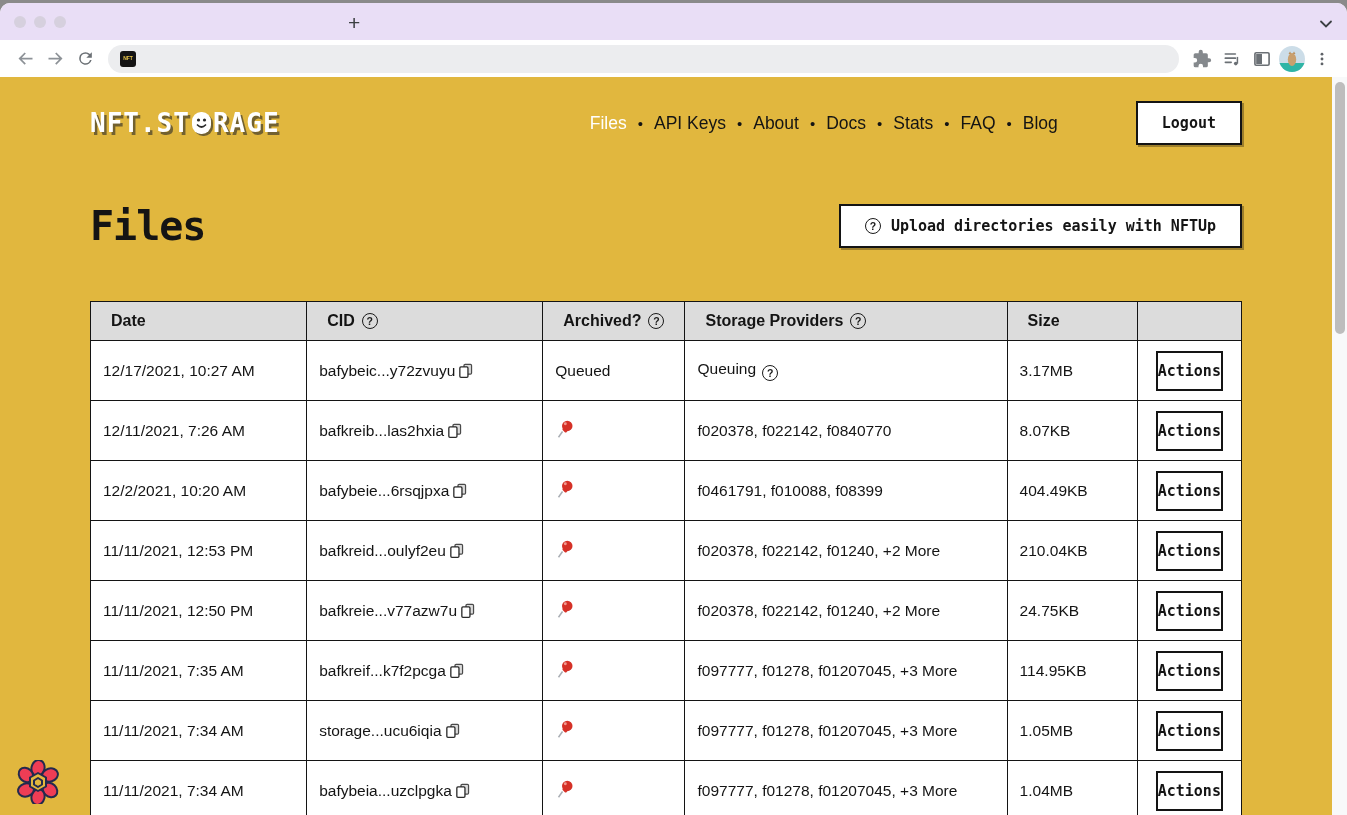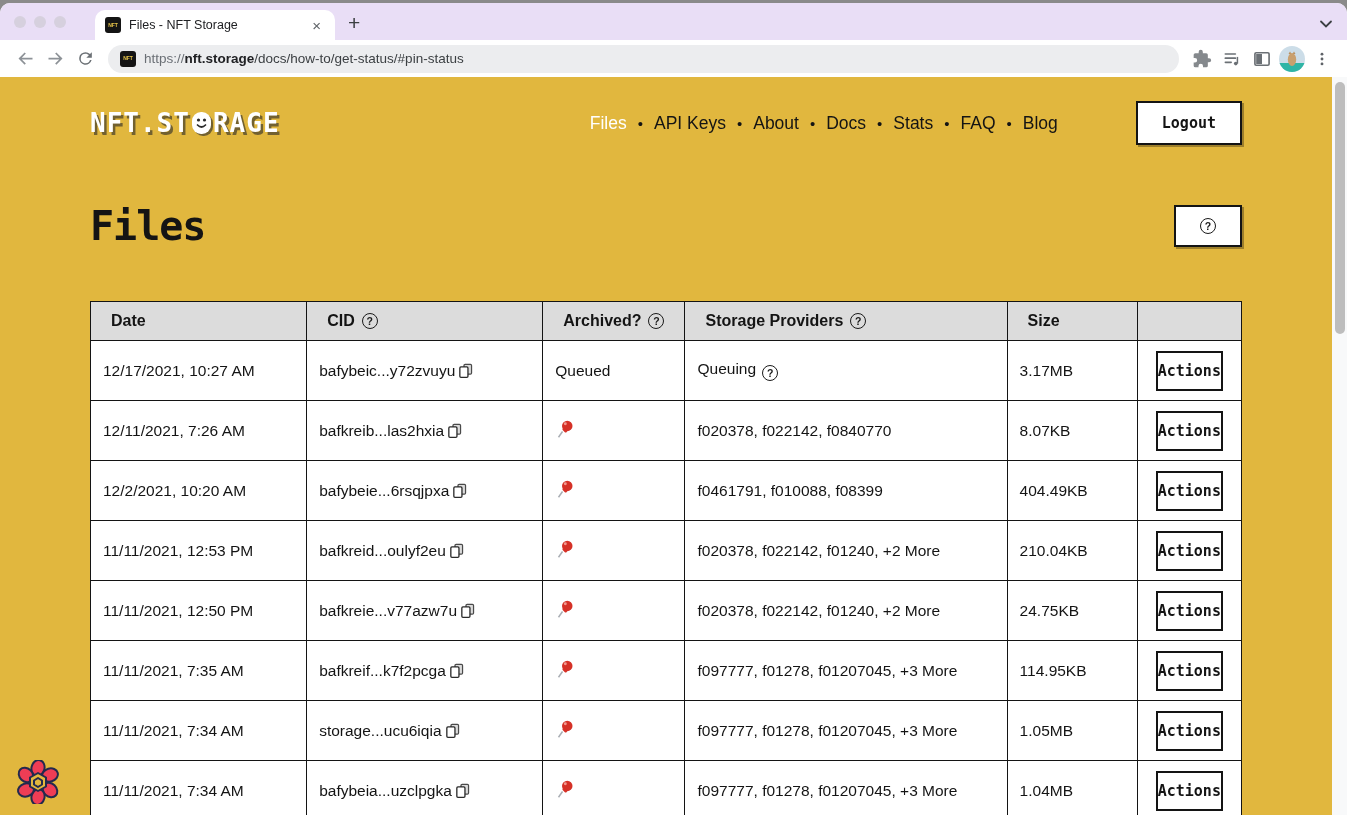--- a/index.html
+++ b/index.html
@@ -89,27 +89,20 @@
 <body>
 
 <div class="window">
 
   <div class="tabstrip">
     <div class="traffic">
       <span class="light"></span>
       <span class="light"></span>
       <span class="light"></span>
     </div>
-    <div class="tab">
-      <span class="favicon">
-          <span class="favicon-txt">NFT</span>
-        </span>
-      <span class="tab-title">Files - NFT Storage</span>
-      <span class="tab-close">×</span>
-    </div>
     <span class="newtab">+</span>
     <span class="tab-chevron">
       <svg width="14" height="10" viewBox="0 0 14 10">
           <path d="M2 2.5 l5 5 5-5" stroke="#3c4043" stroke-width="1.8" fill="none" stroke-linecap="round"></path>
         </svg>
     </span>
   </div>
 
   <div class="toolbar">
     <span class="nav-ico">
@@ -124,23 +117,20 @@
     </span>
     <span class="nav-ico">
       <svg width="19" height="19" viewBox="0 0 24 24">
           <path d="M17.65 6.35A7.95 7.95 0 0 0 12 4a8 8 0 1 0 7.73 10h-2.08A6 6 0 1 1 12 6c1.66 0 3.14.69 4.22 1.78L13 11h7V4z" fill="#6b7075"></path>
         </svg>
     </span>
     <div class="urlbar">
       <span class="favicon">
           <span class="favicon-txt">NFT</span>
         </span>
-      <span style="white-space:nowrap;">
-        <span class="url-scheme">https://</span><span class="url-domain">nft.storage</span><span class="url-path">/docs/how-to/get-status/#pin-status</span>
-      </span>
     </div>
     <span class="nav-ico">
       <svg width="20" height="20" viewBox="0 0 24 24">
           <path d="M20.5 11H19V7a2 2 0 0 0-2-2h-4V3.5a2.5 2.5 0 0 0-5 0V5H4a2 2 0 0 0-2 2v3.8h1.5a2.7 2.7 0 0 1 0 5.4H2V20a2 2 0 0 0 2 2h3.8v-1.5a2.7 2.7 0 0 1 5.4 0V22H17a2 2 0 0 0 2-2v-4h1.5a2.5 2.5 0 0 0 0-5z" fill="#85898d"></path>
         </svg>
     </span>
     <span class="nav-ico">
       <svg width="20" height="20" viewBox="0 0 24 24">
           <g stroke="#6b7075" stroke-width="2" stroke-linecap="round">
             <path d="M4 6h12"></path>
@@ -216,20 +206,21 @@
         <span class="logout-wrap">
           <button class="btn-retro">Logout</button>
         </span>
       </div>
 
       <div class="page-head">
         <h1 class="page-title">Files</h1>
         <div class="head-buttons">
           <button class="btn-retro">
             <span class="q-circle">?</span>
+            <span>Upload directories easily with NFTUp</span>
           </button>
         </div>
       </div>
 
       <table class="files-table">
         <colgroup>
           <col style="width:222px">
             <col style="width:239px">
             <col style="width:122px">
           <col style="width:332px">

